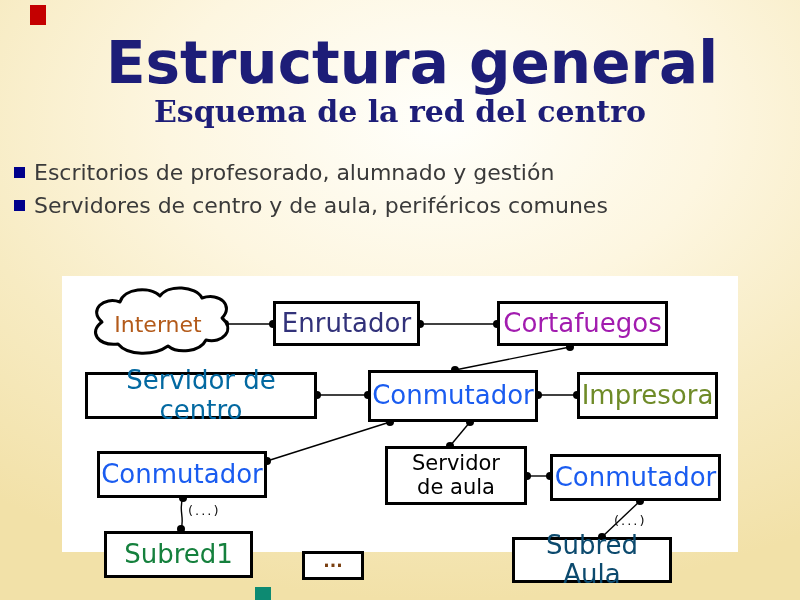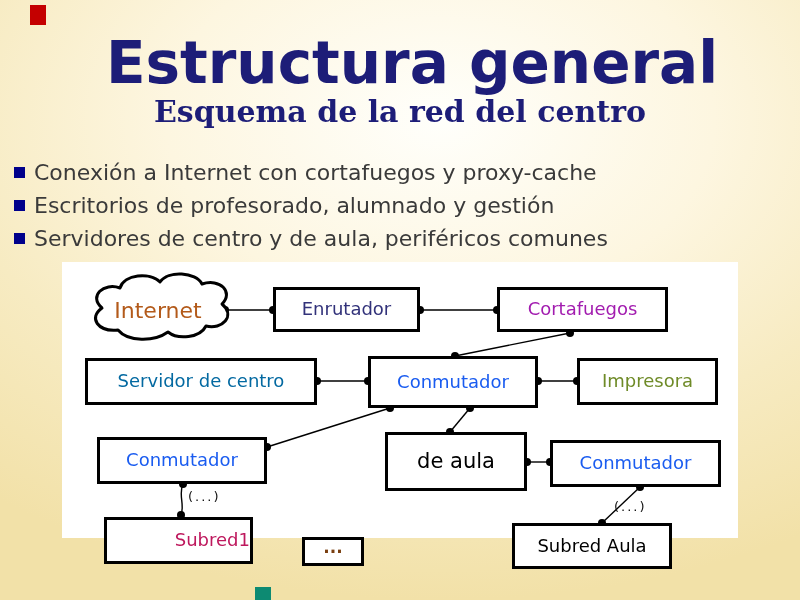--- a/index.html
+++ b/index.html
@@ -16,62 +16,58 @@
     font-size:58px;font-weight:bold;color:#1d1d78;letter-spacing:0px;line-height:1.1;
   }
   .subtitle{
     position:absolute;left:0;top:94px;width:800px;text-align:center;margin:0;
     font-family:"DejaVu Serif","Liberation Serif",serif;
     font-size:30px;font-weight:bold;color:#1d1d78;
   }
   .bullets{position:absolute;left:14px;top:156px;margin:0;padding:0;list-style:none;}
   .bullets li{display:flex;align-items:center;height:33px;font-size:22px;color:#3a3a3a;}
   .bullet-sq{width:11px;height:11px;background:#00008b;margin-right:9px;flex:0 0 auto;}
-  .panel{position:absolute;left:62px;top:262px;width:676px;height:276px;background:#ffffff;}
+  .panel{position:absolute;left:62px;top:276px;width:676px;height:276px;background:#ffffff;}
   .panel svg{position:absolute;left:0;top:0;}
   .node{
     position:absolute;background:#fff;border:3px solid #000;box-sizing:border-box;
     display:flex;align-items:center;justify-content:center;text-align:center;
-    font-size:18px;line-height:1.12;
+    font-size:26px;line-height:1.12;
   }
   .n-enrutador{left:211px;top:25px;width:147px;height:45px;color:#32327a;}
   .n-cortafuegos{left:435px;top:25px;width:171px;height:45px;color:#a21caf;}
   .n-servidor-centro{left:23px;top:96px;width:232px;height:47px;color:#0369a1;}
   .n-conmutador-c{left:306px;top:94px;width:170px;height:52px;color:#1a5cf0;}
   .n-impresora{left:515px;top:96px;width:141px;height:47px;color:#6f8b28;text-align:center;}
   .n-conmutador-l{left:35px;top:175px;width:170px;height:47px;color:#1a5cf0;}
   .n-servidor-aula{left:323px;top:170px;width:142px;height:59px;color:#000;flex-direction:column;font-size:21px;}
   .n-conmutador-r{left:488px;top:178px;width:171px;height:47px;color:#1a5cf0;}
-  .n-subred1{left:42px;top:255px;width:149px;height:47px;color:#be185d;justify-content:flex-end;}
+  .n-subred1{left:42px;top:255px;width:149px;height:47px;color:#15803d;}
   .n-ellipsis{left:240px;top:275px;width:62px;height:29px;color:#7a3f10;font-size:17px;font-weight:bold;align-items:flex-end;padding-bottom:6px;}
-  .n-subred-aula{left:450px;top:261px;width:160px;height:46px;color:#000000;}
+  .n-subred-aula{left:450px;top:261px;width:160px;height:46px;color:#0c4a6e;}
   .cloud-label{
     position:absolute;left:40px;top:36px;width:112px;text-align:center;
     font-size:22px;color:#b35a1a;
   }
   .edge-label{position:absolute;font-size:13px;color:#111;letter-spacing:2px;}
   .edge-label-l{left:126px;top:227px;}
   .edge-label-r{left:552px;top:237px;}
 </style>
 </head>
 <body>
 
 <div class="slide">
 
   <div class="mark mark-red"></div>
   <div class="mark mark-teal"></div>
 
   <h1 class="title">Estructura general</h1>
   <h2 class="subtitle">Esquema de la red del centro</h2>
 
   <ul class="bullets">
-    <li>
-      <span class="bullet-sq"></span>
-      <span>Conexión a Internet con cortafuegos y proxy-cache</span>
-    </li>
     <li>
       <span class="bullet-sq"></span>
       <span>Escritorios de profesorado, alumnado y gestión</span>
     </li>
     <li>
       <span class="bullet-sq"></span>
       <span>Servidores de centro y de aula, periféricos comunes</span>
     </li>
   </ul>
 
@@ -129,20 +125,21 @@
     <div class="node n-conmutador-c">
       <span>Conmutador</span>
     </div>
     <div class="node n-impresora">
       <span>Impresora</span>
     </div>
     <div class="node n-conmutador-l">
       <span>Conmutador</span>
     </div>
     <div class="node n-servidor-aula">
+      <span>Servidor</span>
       <span>de aula</span>
     </div>
     <div class="node n-conmutador-r">
       <span>Conmutador</span>
     </div>
     <div class="node n-subred1">
       <span>Subred1</span>
     </div>
     <div class="node n-ellipsis">
       <span>...</span>

